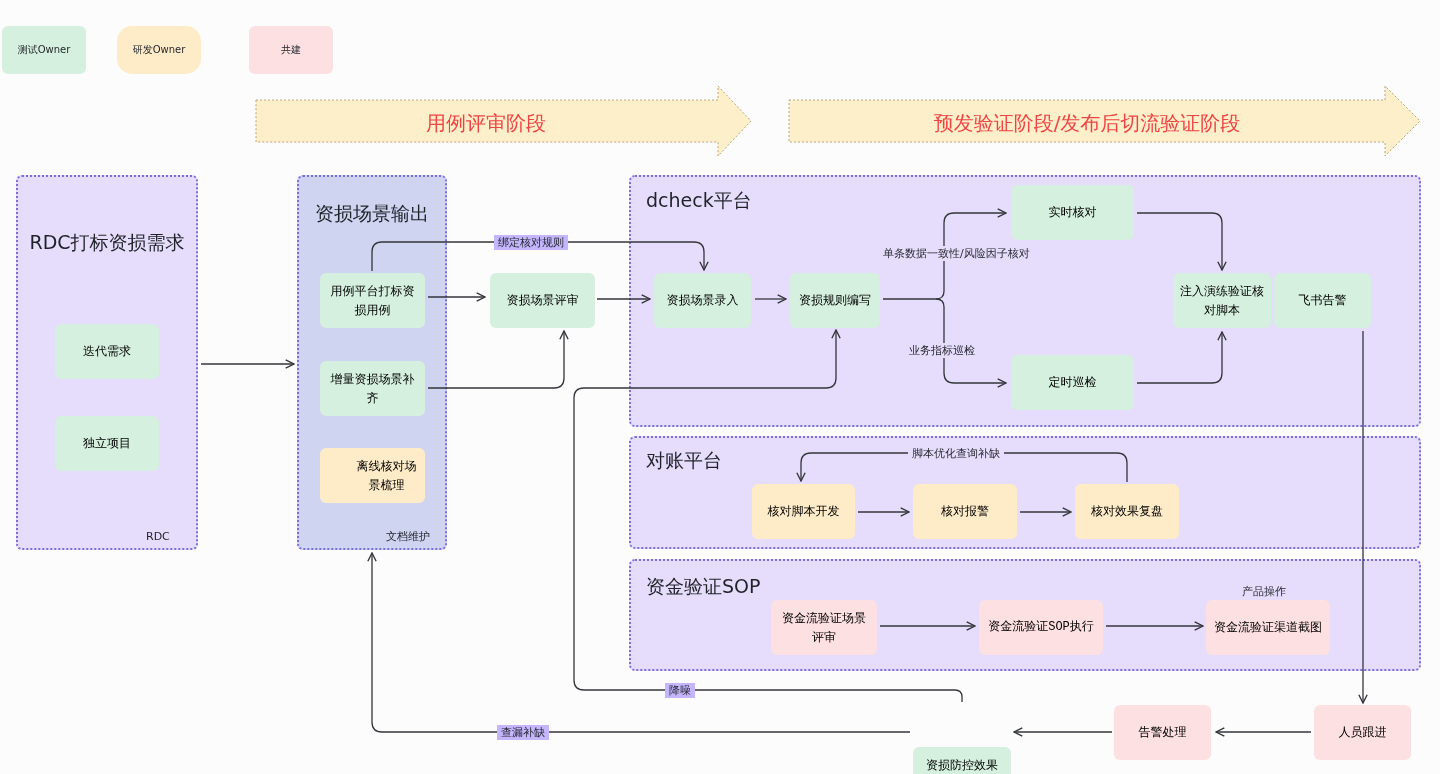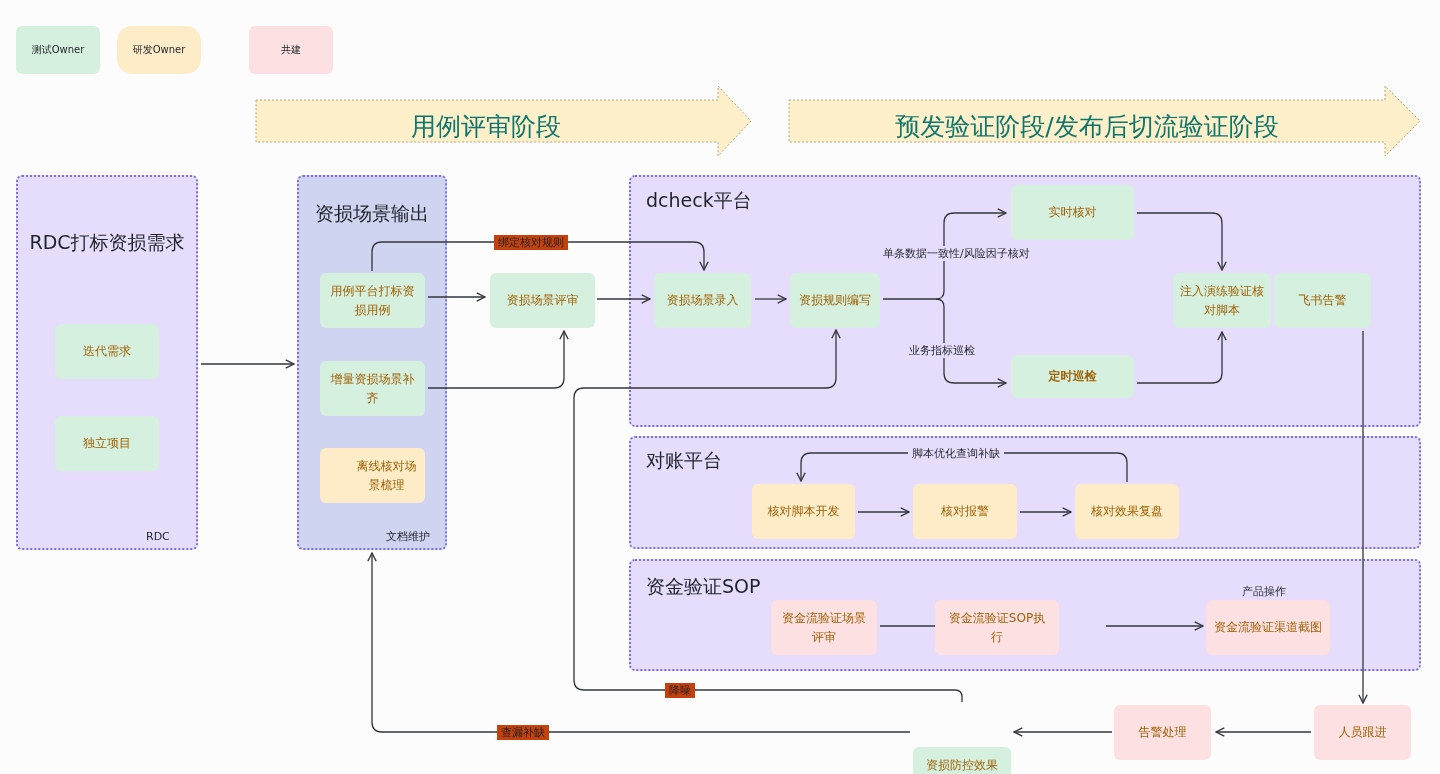--- a/index.html
+++ b/index.html
@@ -13,45 +13,45 @@
   .legend {
     border-radius: 6px; font-size: 10px; display: flex;
     align-items: center; justify-content: center;
   }
   .green { background: #d5f0de; }
   .yellow { background: #feecc8; }
   .pink { background: #fde0e1; }
   .node {
     border-radius: 6px; font-size: 12px; line-height: 19px;
     display: flex; align-items: center; justify-content: center;
-    text-align: center; padding: 0 8px; color: #a16207;
+    text-align: center; padding: 0 8px; color: #000000;
   }
   .group {
     border: 2px dotted #7d6ee0; border-radius: 6px;
     background: #e6dcfb;
   }
   .group.blue { background: #cfd4f1; }
   .group-title { font-size: 19px; color: #1f2329; white-space: nowrap; }
   .group-foot { font-size: 11px; color: #1f2329; }
   .edge-label {
     font-size: 11px; color: #1f2329; white-space: nowrap;
     background: transparent; padding: 0 4px;
   }
-  .edge-label.bg-white { background: #c2410c; }
+  .edge-label.bg-white { background: #c4b5fd; }
   .edge-label.bg-purple { background: #e6dcfb; }
   .phase-text {
-    font-size: 25px; color: #0f766e; white-space: nowrap;
+    font-size: 20px; color: #ef4444; white-space: nowrap;
   }
   svg.wires { position: absolute; left: 0; top: 0; pointer-events: none; }
   svg.wires path { fill: none; stroke: #33363b; stroke-width: 1.3; }
 </style>
 </head>
 <body>
 
-<div class="abs legend green" style="left:16px;top:26px;width:84px;height:48px;">
+<div class="abs legend green" style="left:2px;top:26px;width:84px;height:48px;">
     <span>测试Owner</span>
   </div>
 <div class="abs legend yellow" style="left:117px;top:26px;width:84px;height:48px;border-radius:15px;">
     <span>研发Owner</span>
   </div>
 <div class="abs legend pink" style="left:216px;top:26px;width:84px;height:48px;margin-left:33px;">
     <span>共建</span>
   </div>
 
 <svg class="abs" style="left:254px;top:84px;" width="500" height="74">
@@ -158,21 +158,21 @@
 
 <div class="abs node green" style="left:654px;top:273px;width:97px;height:55px;">
     <span>资损场景录入</span>
   </div>
 <div class="abs node green" style="left:790px;top:273px;width:90px;height:55px;">
     <span>资损规则编写</span>
   </div>
 <div class="abs node green" style="left:1011px;top:185px;width:123px;height:55px;">
     <span>实时核对</span>
   </div>
-<div class="abs node green" style="left:1011px;top:355px;width:123px;height:43px;font-weight:bold;">
+<div class="abs node green" style="left:1011px;top:355px;width:123px;height:55px;">
     <span>定时巡检</span>
   </div>
 <div class="abs node green" style="left:1173px;top:273px;width:98px;height:55px;padding:0 2px;">
     <span>注入演练验证核对脚本</span>
   </div>
 <div class="abs node green" style="left:1274px;top:273px;width:97px;height:55px;">
     <span>飞书告警</span>
   </div>
 
 <div class="abs node yellow" style="left:752px;top:484px;width:103px;height:55px;">
@@ -181,21 +181,21 @@
 <div class="abs node yellow" style="left:913px;top:484px;width:104px;height:55px;">
     <span>核对报警</span>
   </div>
 <div class="abs node yellow" style="left:1075px;top:484px;width:104px;height:55px;">
     <span>核对效果复盘</span>
   </div>
 
 <div class="abs node pink" style="left:771px;top:600px;width:106px;height:55px;">
     <span>资金流验证场景评审</span>
   </div>
-<div class="abs node pink" style="left:935px;top:600px;width:124px;height:55px;">
+<div class="abs node pink" style="left:979px;top:600px;width:124px;height:55px;font-family:Liberation Mono, monospace;">
     <span>资金流验证SOP执行</span>
   </div>
 <div class="abs node pink" style="left:1206px;top:600px;width:124px;height:55px;">
     <span>资金流验证渠道截图</span>
   </div>
 
 <div class="abs node pink" style="left:1314px;top:705px;width:97px;height:55px;">
     <span>人员跟进</span>
   </div>
 <div class="abs node pink" style="left:1114px;top:705px;width:97px;height:55px;">

